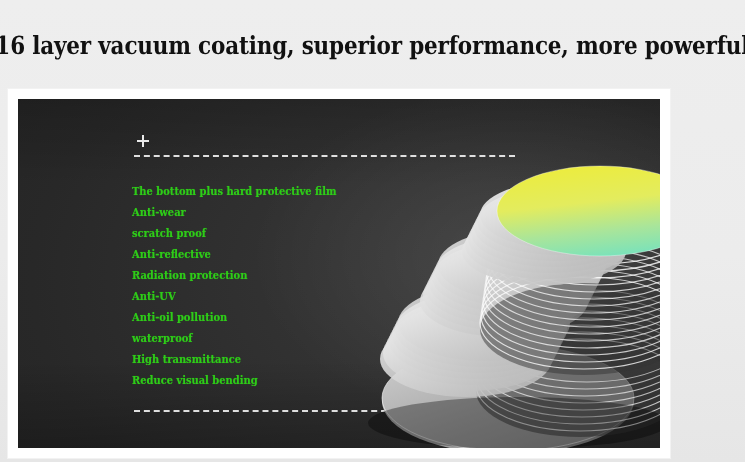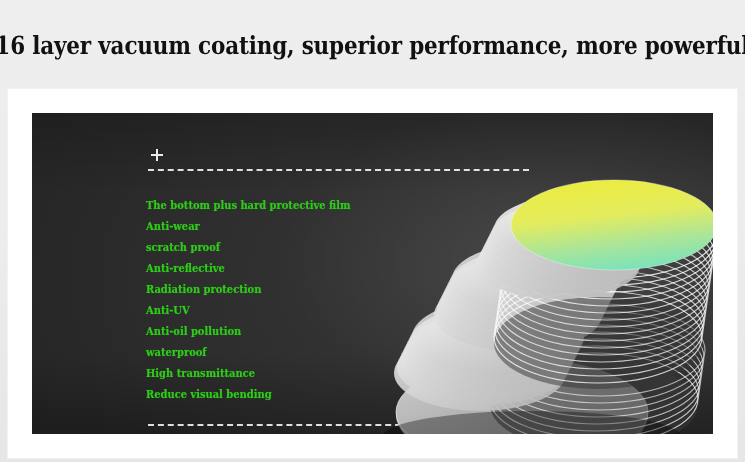--- a/index.html
+++ b/index.html
@@ -44,25 +44,25 @@
     transform-origin: center center;
     white-space: nowrap;
     text-rendering: geometricPrecision;
   }
 
   
   .panel-frame {
     position: absolute;
     left: 8px;
     top: 89px;
-    width: 729px;
+    width: 662px;
     height: 369px;
     background: #ffffff;
     box-shadow: 0 0 0 1px #f2f2f2;
-    padding: 24px;
+    padding: 10px;
     box-sizing: border-box;
   }
   .panel {
     position: relative;
     width: 100%;
     height: 100%;
     overflow: hidden;
     background:
       radial-gradient(120% 150% at 72% 52%, #3a3a3a 0%, #303030 32%, #282828 58%, #202020 100%);
   }

